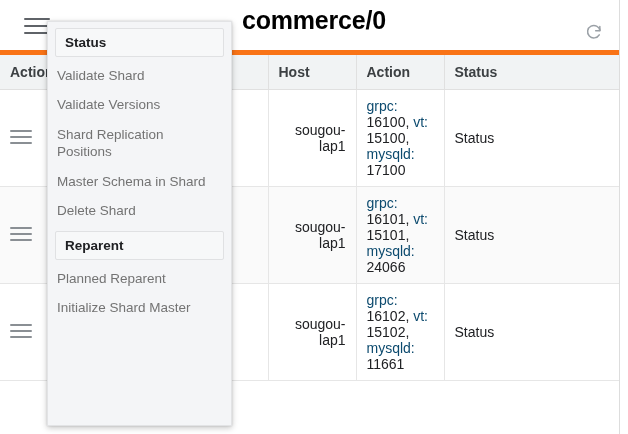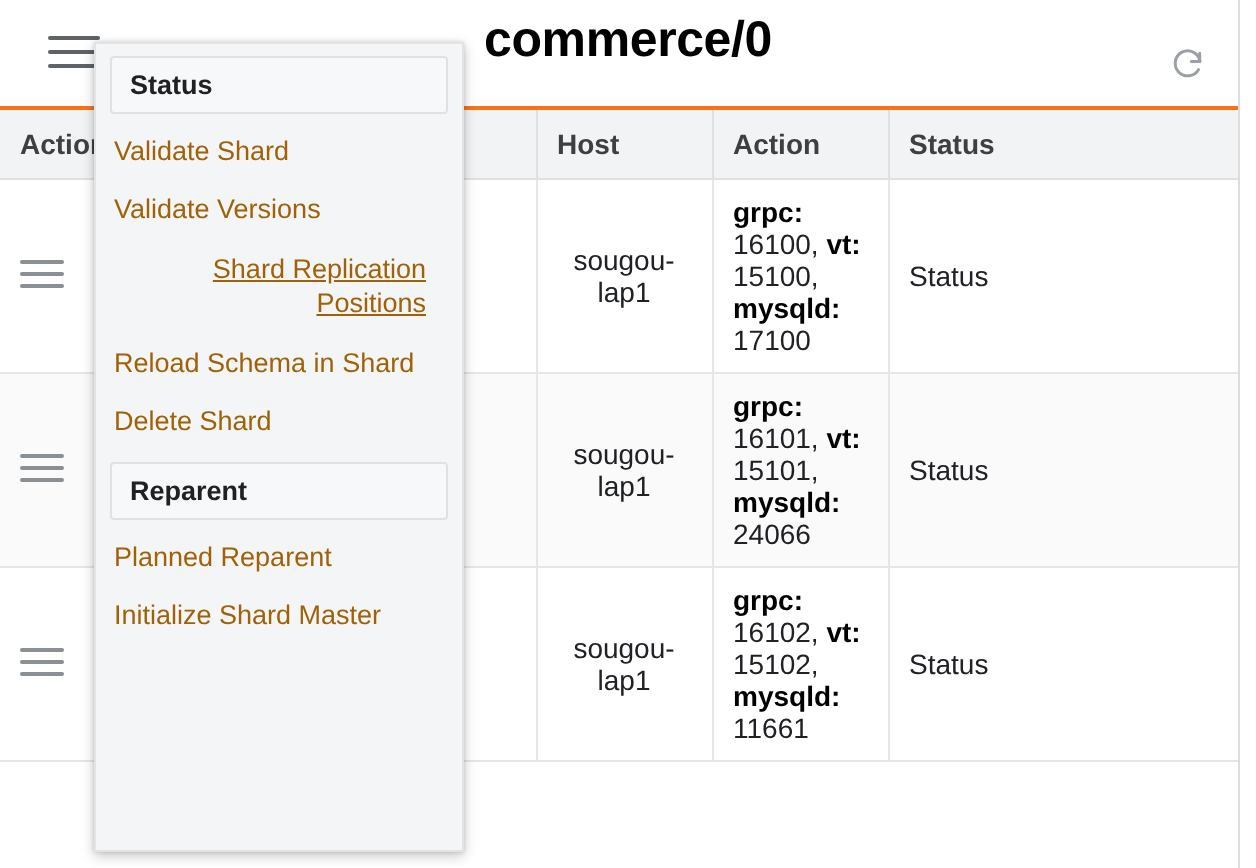--- a/index.html
+++ b/index.html
@@ -16,21 +16,21 @@
     -webkit-font-smoothing: antialiased;
   }
 
   
   .appbar {
     position: absolute;
     left: 0; top: 0;
     width: 628px;
     height: 55px;
     background: #ffffff;
-    border-bottom: 2px solid #f97316;
+    border-bottom: 5px solid #f97316;
     box-sizing: border-box;
   }
   .hamburger-btn {
     position: absolute;
     left: 24px; top: 18px;
     width: 26px; height: 20px;
     cursor: pointer;
   }
   .hamburger-btn span {
     display: block;
@@ -102,37 +102,37 @@
     box-sizing: border-box;
     vertical-align: middle;
     line-height: 16px;
   }
   table.grid td.last { border-right: none; }
   tr.row-odd td { background: #ffffff; }
   tr.row-even td { background: #fafafa; }
 
   td.cell-action { text-align: left; padding-left: 14px; }
   td.cell-uid    { text-align: left; padding-left: 22px; }
-  td.cell-host   { text-align: center; padding-left: 12px; }
+  td.cell-host   { text-align: right; padding-left: 12px; }
   td.cell-ports  { text-align: left; padding-left: 12px; }
   td.cell-status { text-align: left; padding-left: 28px; }
 
   .row-hamburger {
     width: 22px;
     height: 16px;
     cursor: pointer;
   }
   .row-hamburger span {
     display: block;
     height: 2px;
     background: #8a8f94;
     border-radius: 1px;
     margin-bottom: 4px;
   }
-  .ports-cell b { font-weight: bold; color: #000000; }
+  .ports-cell b { font-weight: normal; color: #0c4a6e; }
 
   
   .menu-panel {
     position: absolute;
     left: 47px;
     top: 21px;
     width: 185px;
     height: 405px;
     background: #f4f5f7;
     border: 1px solid #e2e3e5;
@@ -148,31 +148,30 @@
     border: 1px solid #e0e1e3;
     border-radius: 2px;
     font-size: 13.5px;
     font-weight: bold;
     color: #202124;
     box-sizing: border-box;
   }
   .menu-item {
     padding: 7px 9px;
     font-size: 13.5px;
-    color: #a16207;
+    color: #737373;
     cursor: pointer;
     box-sizing: border-box;
     white-space: nowrap;
   }
   .menu-item.wrap {
     white-space: normal;
-    text-align: right;
+    text-align: left;
     line-height: 17px;
     padding-right: 18px;
-    text-decoration: underline;
   }
 
   
   .scroll-gutter {
     position: absolute;
     right: 0; top: 0;
     width: 8px;
     height: 434px;
     background: #ffffff;
     border-left: 1px solid #dddddd;
@@ -300,21 +299,21 @@
 
 <div class="scroll-gutter"></div>
 
 <div class="menu-panel">
 
   <div class="menu-section-header">Status</div>
   <div class="menu-item">Validate Shard</div>
   <div class="menu-item">Validate Versions</div>
   <div class="menu-item wrap">Shard Replication Positions</div>
 
-  <div class="menu-item">Reload Schema in Shard</div>
+  <div class="menu-item">Master Schema in Shard</div>
 
   <div class="menu-item">Delete Shard</div>
 
   <div class="menu-section-header">Reparent</div>
   <div class="menu-item">Planned Reparent</div>
   <div class="menu-item">Initialize Shard Master</div>
 
 </div>
 
 </body></html>

